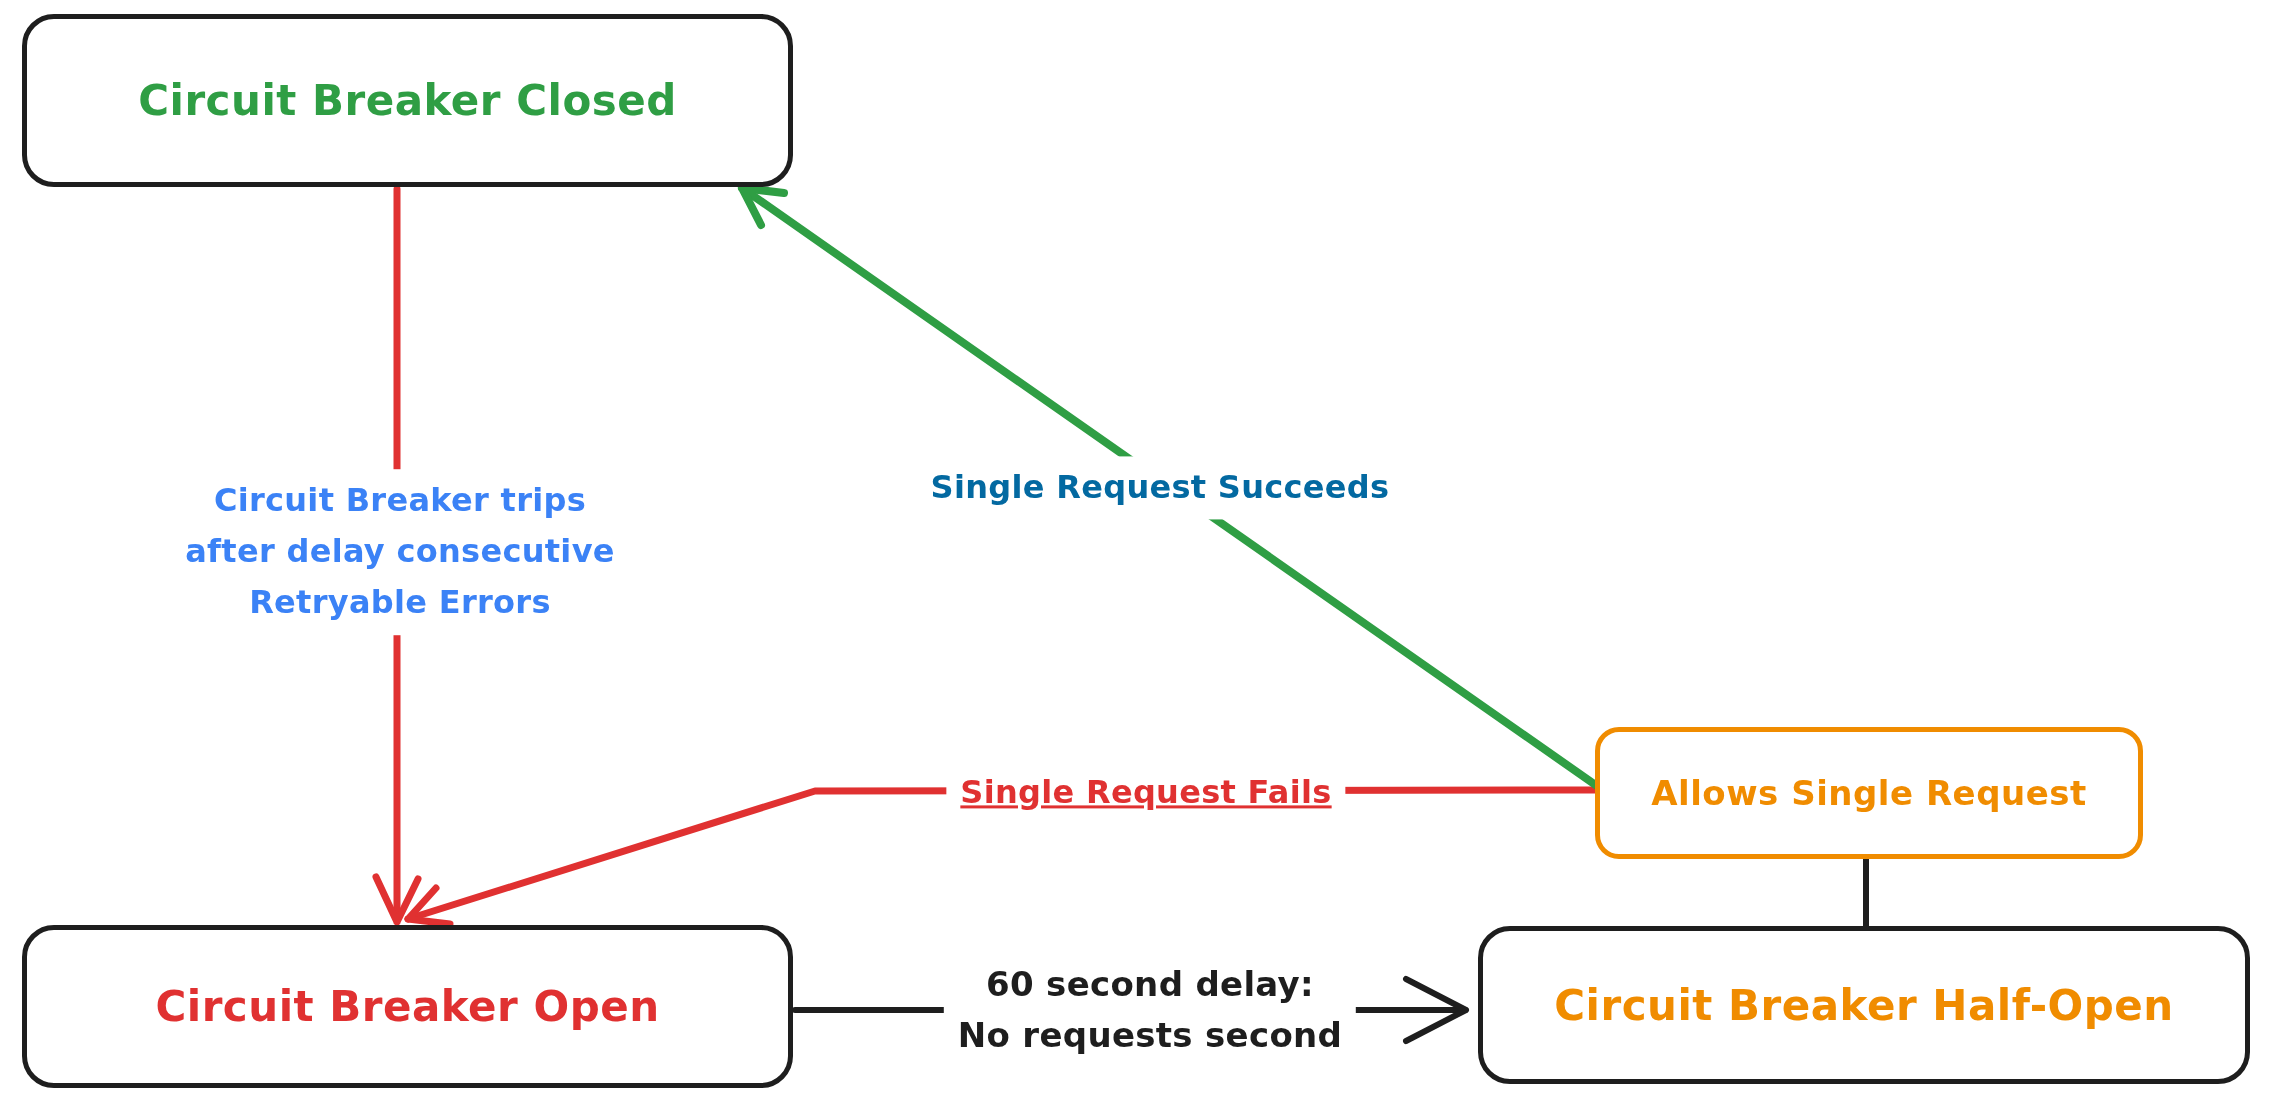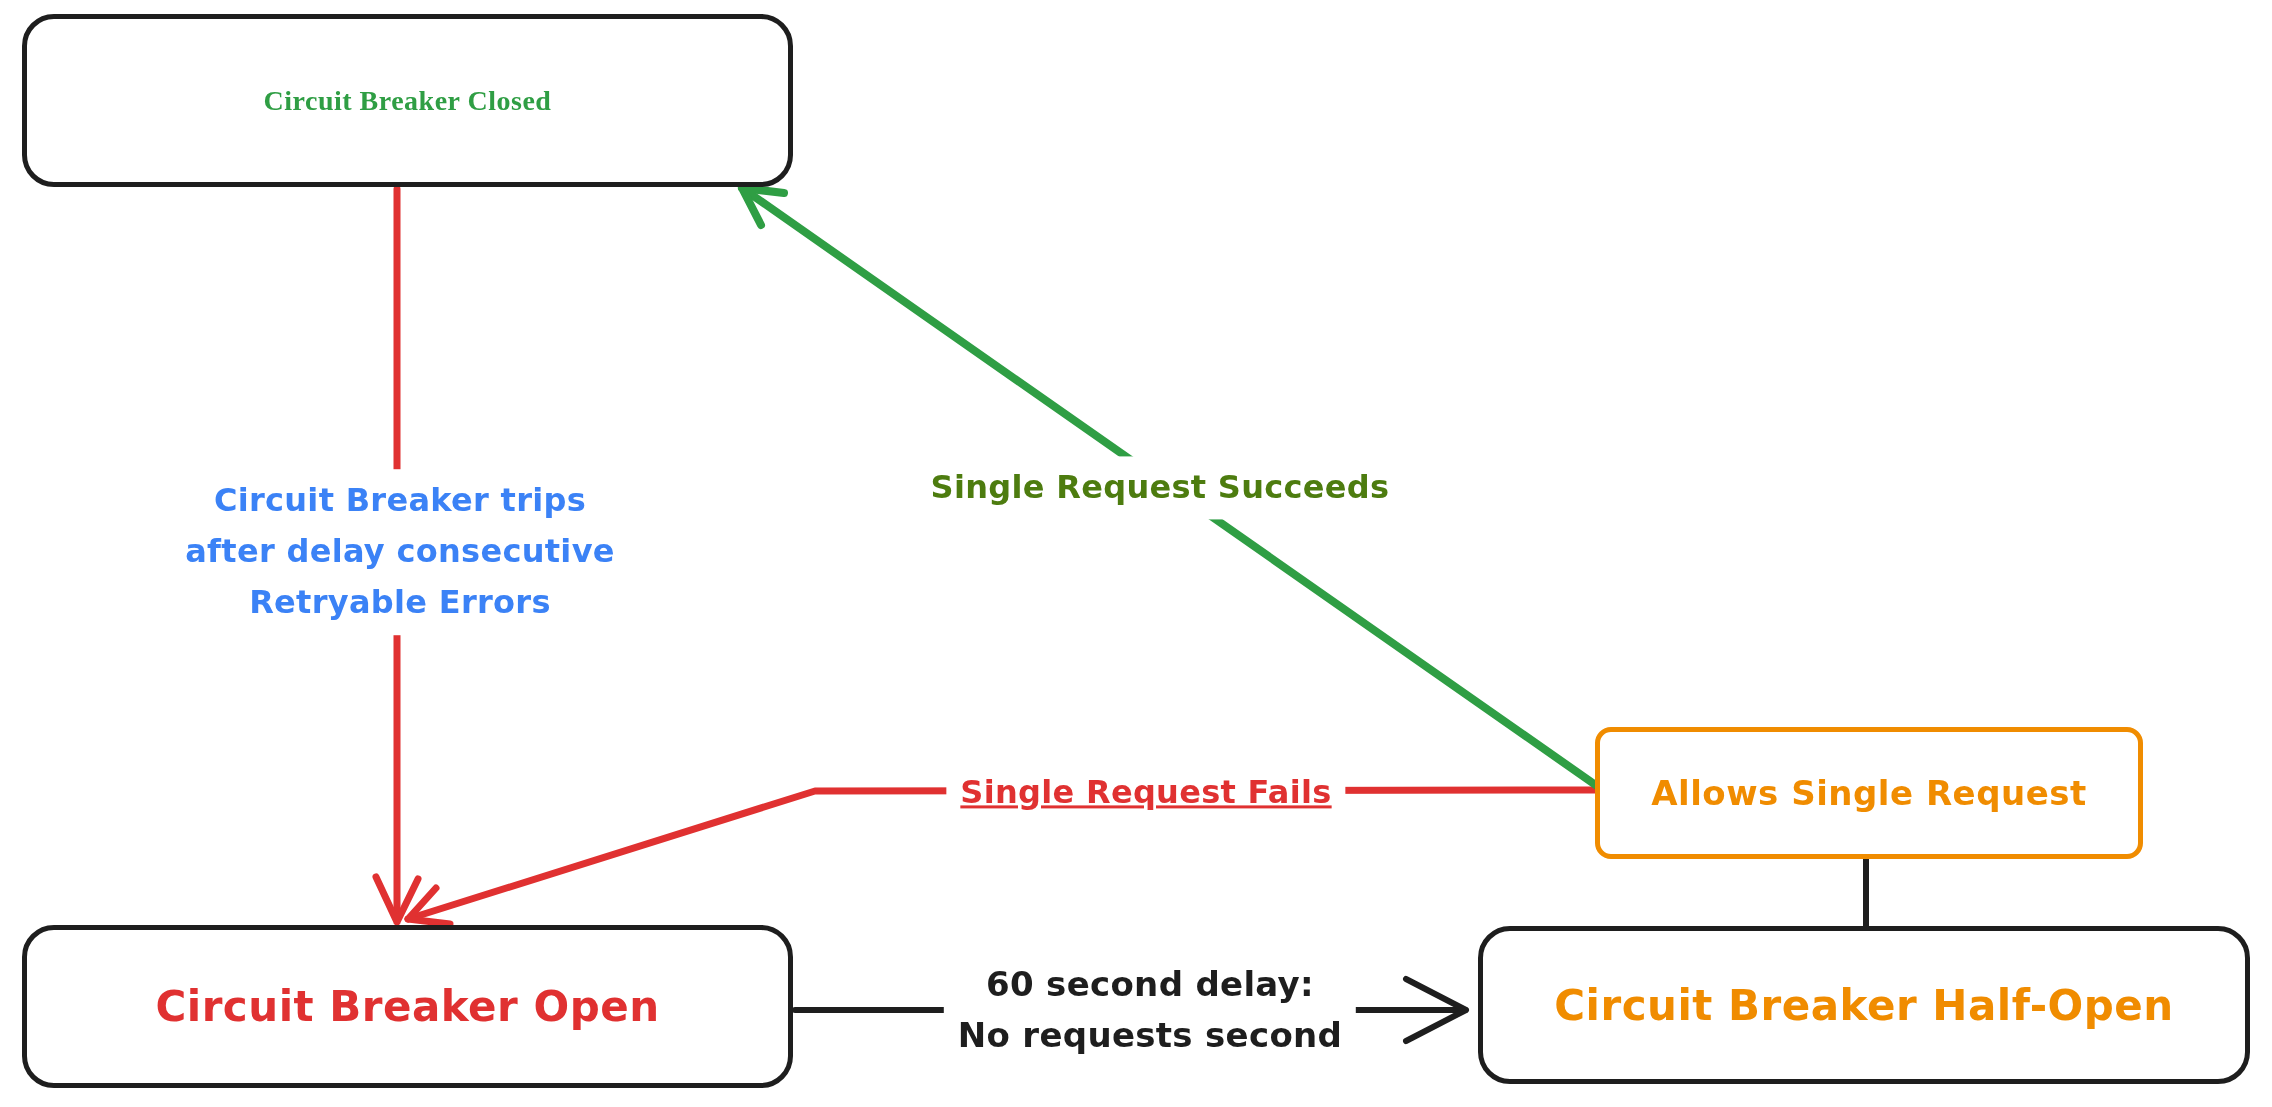--- a/index.html
+++ b/index.html
@@ -29,40 +29,40 @@
     border-radius: 32px;
     background: #ffffff;
     display: flex;
     align-items: center;
     justify-content: center;
     text-align: center;
     z-index: 2;
     font-weight: bold;
     letter-spacing: 0.5px;
   }
-  .state-closed   { left: 22px;   top: 14px;  width: 771px; height: 173px; font-size: 28px; color: #2f9e44; font-family: Liberation Serif, serif; }
+  .state-closed   { left: 22px;   top: 14px;  width: 771px; height: 173px; font-size: 42px; color: #2f9e44; }
   .state-open     { left: 22px;   top: 925px; width: 771px; height: 163px; font-size: 42px; color: #e03131; }
   .state-half     { left: 1478px; top: 926px; width: 772px; height: 158px; font-size: 42px; color: #f08c00; }
   .note-allows    { left: 1595px; top: 727px; width: 548px; height: 132px; font-size: 34px; color: #f08c00;
-                    border-color: #f08c00; border-radius: 16px; }
+                    border-color: #f08c00; border-radius: 24px; }
   .edge-label {
     position: absolute;
     transform: translate(-50%, -50%);
     background: #ffffff;
     text-align: center;
     font-weight: bold;
     letter-spacing: 0.3px;
     font-size: 32px;
     line-height: 1.6;
     padding: 6px 14px;
     white-space: nowrap;
     z-index: 3;
   }
   .label-trip     { left: 400px;  top: 552px;  color: #3b82f6; }
-  .label-succeeds { left: 1160px; top: 488px;  color: #4d7c0f; }
+  .label-succeeds { left: 1160px; top: 488px;  color: #0369a1; }
   .label-fails    { left: 1146px; top: 793px;  color: #e03131; text-decoration: underline; }
   .label-delay    { left: 1150px; top: 1010px; color: #1e1e1e; font-size: 34px; line-height: 1.5; }
   .stroke-red    { stroke: #e03131; }
   .stroke-green  { stroke: #2f9e44; }
   .stroke-black  { stroke: #1e1e1e; }
 </style>
 </head>
 <body>
 
 <div class="canvas">

